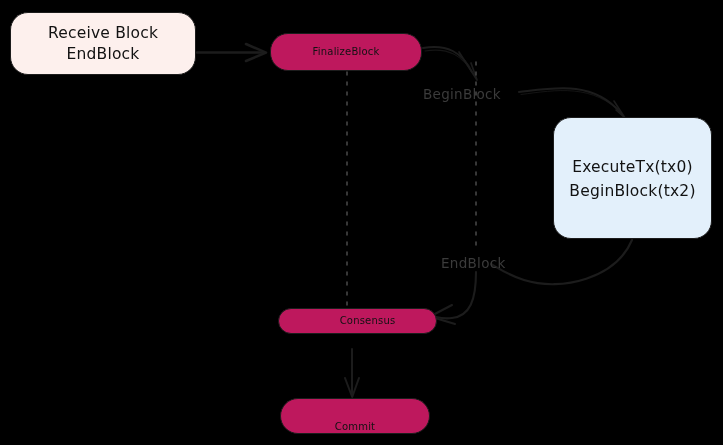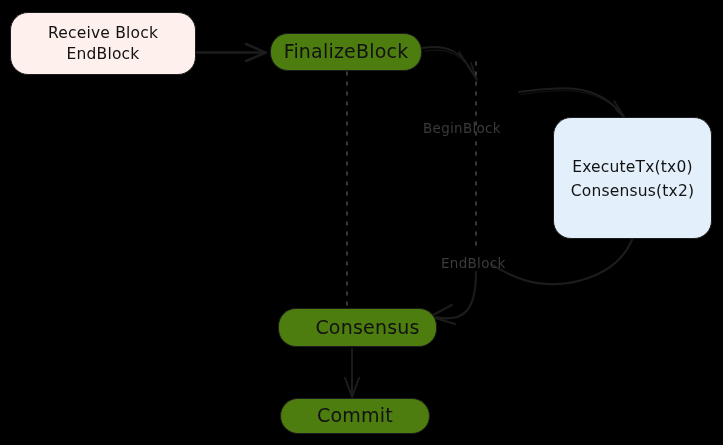--- a/index.html
+++ b/index.html
@@ -40,54 +40,54 @@
   .node .line {
     display: block;
     white-space: nowrap;
   }
   .node-pink {
     background: #fdf0ed;
     border-radius: 18px;
     font-size: 15.5px;
   }
   .node-green {
-    background: #4d7c0f;
+    background: #be185d;
     border-radius: 18px;
-    font-size: 19px;
+    font-size: 10px;
   }
   .node-blue {
     background: #e3f0fb;
     border-radius: 18px;
     font-size: 15.5px;
   }
   #node-receive-block-proposal {
     left: 10px;  top: 12px;  width: 186px; height: 63px;
   }
   #node-finalize-block {
     left: 270px; top: 33px;  width: 152px; height: 38px;
   }
   #node-execute-tx {
     left: 553px; top: 117px; width: 159px; height: 122px;
     padding-top: 2px;
   }
   #node-execute-tx .line { margin: 1.5px 0; }
   #node-consensus {
-    left: 278px; top: 308px; width: 159px; height: 39px; padding-left: 20px;
+    left: 278px; top: 308px; width: 159px; height: 26px; padding-left: 20px;
   }
   #node-commit {
-    left: 280px; top: 398px; width: 150px; height: 36px;
+    left: 280px; top: 398px; width: 150px; height: 36px; justify-content: flex-end;
   }
   .edge-label {
     position: absolute;
     color: #3b3b3b;
     font-size: 13.5px;
     white-space: nowrap;
     letter-spacing: 0.3px;
   }
-  #label-begin-block { left: 423px; top: 86px; margin-top: 34px; }
+  #label-begin-block { left: 423px; top: 86px; }
   #label-end-block   { left: 441px; top: 255px; text-align: right; }
 </style>
 </head>
 <body>
 
 <div id="canvas">
 
   <svg id="edges" viewBox="0 0 723 445" xmlns="http://www.w3.org/2000/svg">
 
     <g>
@@ -134,21 +134,21 @@
     <span class="line">Receive Block</span>
     <span class="line">EndBlock</span>
   </div>
 
   <div class="node node-green" id="node-finalize-block">
     <span class="line">FinalizeBlock</span>
   </div>
 
   <div class="node node-blue" id="node-execute-tx">
     <span class="line">ExecuteTx(tx0)</span>
-    <span class="line">Consensus(tx2)</span>
+    <span class="line">BeginBlock(tx2)</span>
   </div>
 
   <div class="node node-green" id="node-consensus">
     <span class="line">Consensus</span>
   </div>
 
   <div class="node node-green" id="node-commit">
     <span class="line">Commit</span>
   </div>
 

